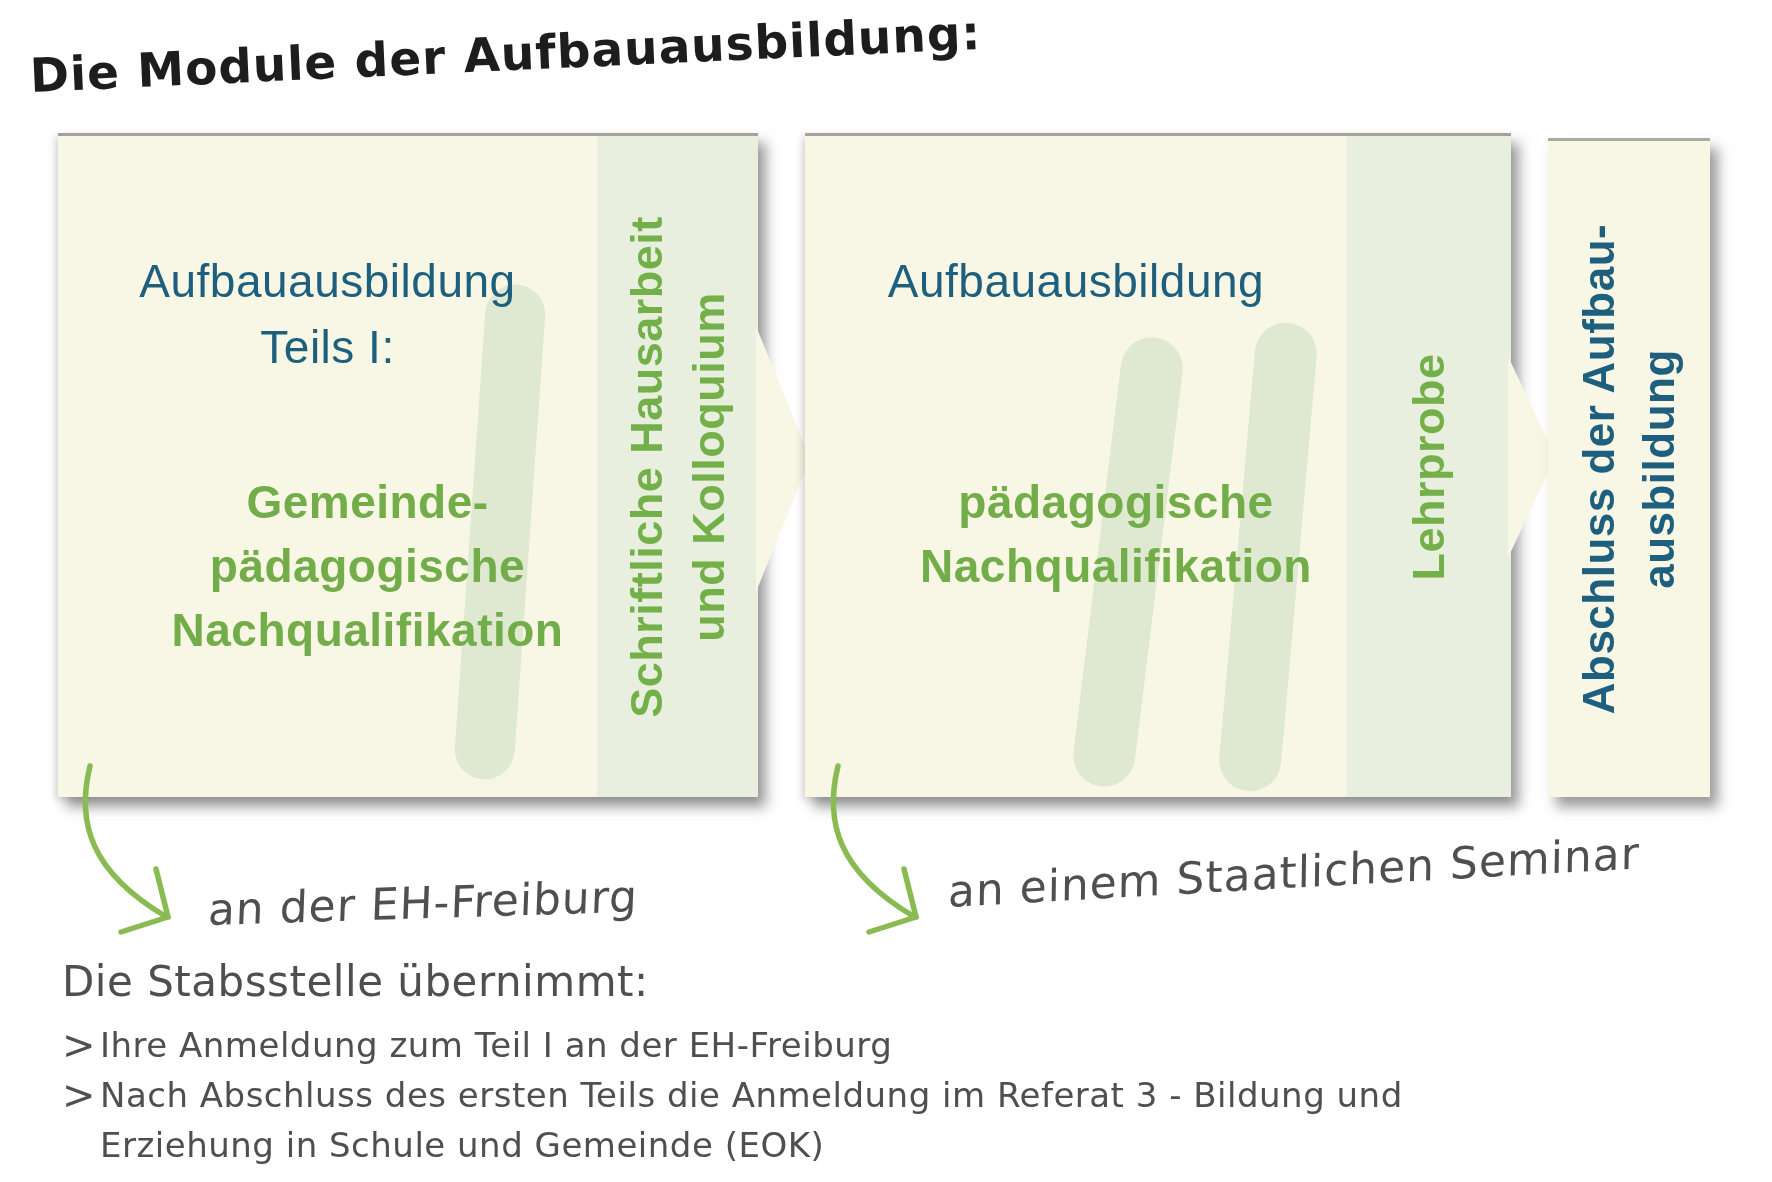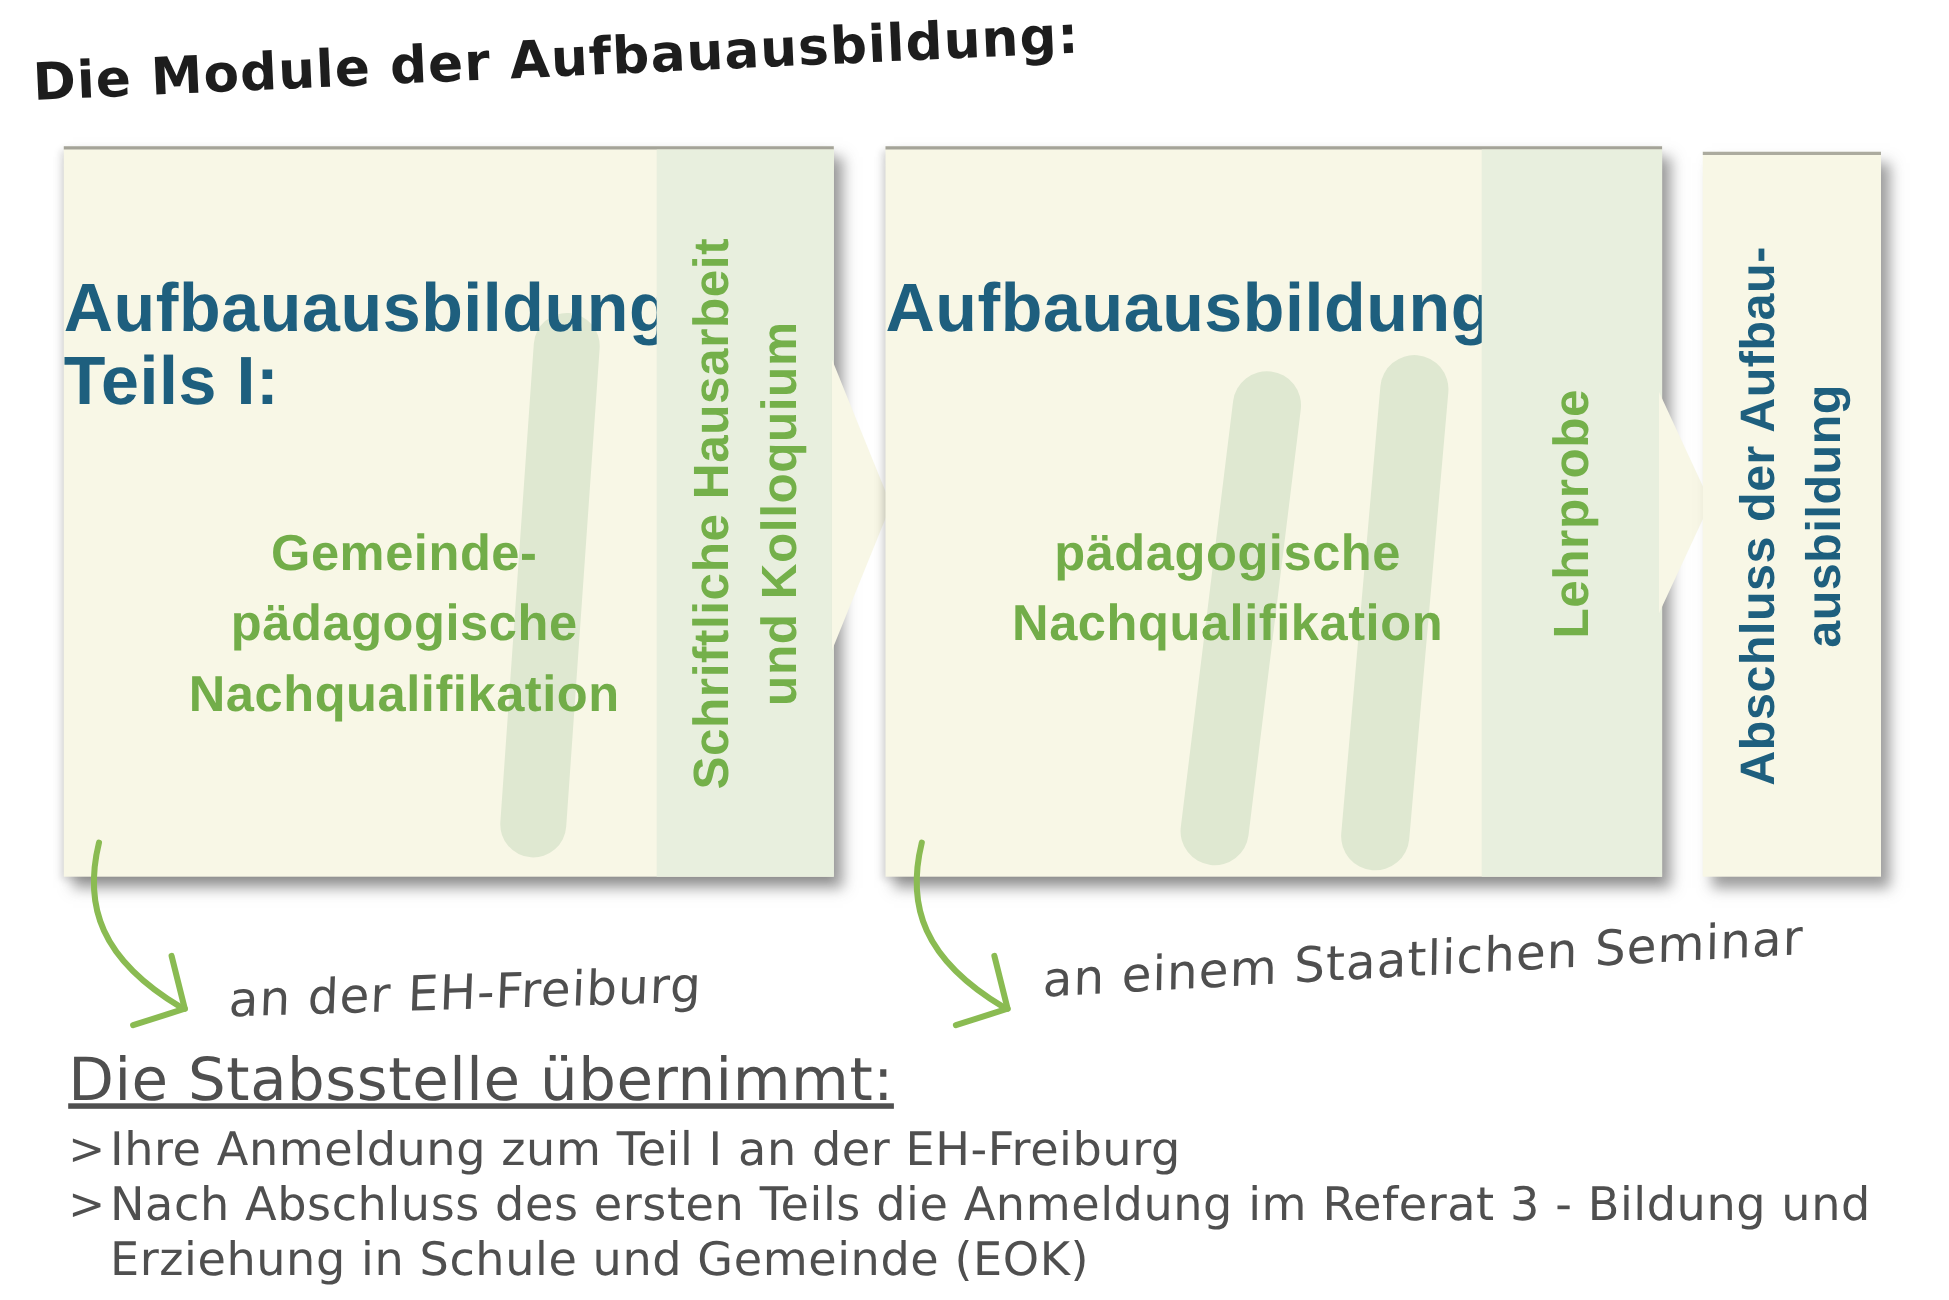--- a/index.html
+++ b/index.html
@@ -19,22 +19,22 @@
     position:absolute;top:133px;height:664px;background:#f8f7e6;
     border-top:3px solid rgba(95,95,88,.55);box-sizing:border-box;
     box-shadow:8px 10px 12px rgba(75,75,75,.55), -3px 3px 7px rgba(0,0,0,.14);
   }
   .box1{left:58px;width:700px;}
   .box2{left:805px;width:706px;}
   .content{position:absolute;left:0;top:0;height:100%;}
   .box1 .content{width:539px;}
   .box2 .content{width:542px;}
   .heading{
-    position:absolute;left:0;top:112px;width:100%;text-align:left;
-    color:#1e5f7e;font-size:62px;line-height:66px;font-weight:700;letter-spacing:.5px;
+    position:absolute;left:0;top:112px;width:100%;text-align:center;
+    color:#1e5f7e;font-size:46px;line-height:66px;font-weight:400;letter-spacing:.5px;
   }
   .body-text{
     position:absolute;left:0;top:334px;width:100%;text-align:center;
     color:#72ad49;font-size:46px;line-height:64px;font-weight:700;letter-spacing:.5px;margin-left:40px;
   }
   
   .stroke{
     position:absolute;background:#dfe8d1;border-radius:34px;
   }
   .box1 .stroke-a{left:412px;top:148px;width:60px;height:496px;transform:rotate(4deg);}
@@ -82,24 +82,24 @@
     color:#4f4f4f;font-size:44px;letter-spacing:1px;white-space:nowrap;
     transform-origin:left center;
   }
   .noteA{left:208px;top:884px;transform:rotate(-1.8deg) skewX(-4deg);}
   .noteB{left:948px;top:866px;transform:rotate(-3.2deg) skewX(-4deg);}
   
   .footer{
     position:absolute;left:62px;top:958px;width:1640px;
     font-family:"DejaVu Sans",sans-serif;color:#4f4f4f;letter-spacing:.5px;
   }
-  .footer-heading{font-size:54px;line-height:48px;margin-bottom:14px;text-decoration:underline;}
+  .footer-heading{font-size:42px;line-height:48px;margin-bottom:14px;}
   .bullet-row{display:flex;align-items:flex-start;}
   .bullet-marker{width:38px;flex:0 0 38px;font-size:40px;line-height:50px;}
-  .bullet-lines{font-size:42px;line-height:50px;}
+  .bullet-lines{font-size:34px;line-height:50px;}
 </style>
 </head>
 <body>
 
 <div class="canvas">
 
   <div class="title">Die Module der Aufbauausbildung:</div>
 
   <div class="module-box box1">
     <div class="stroke stroke-a"></div>

